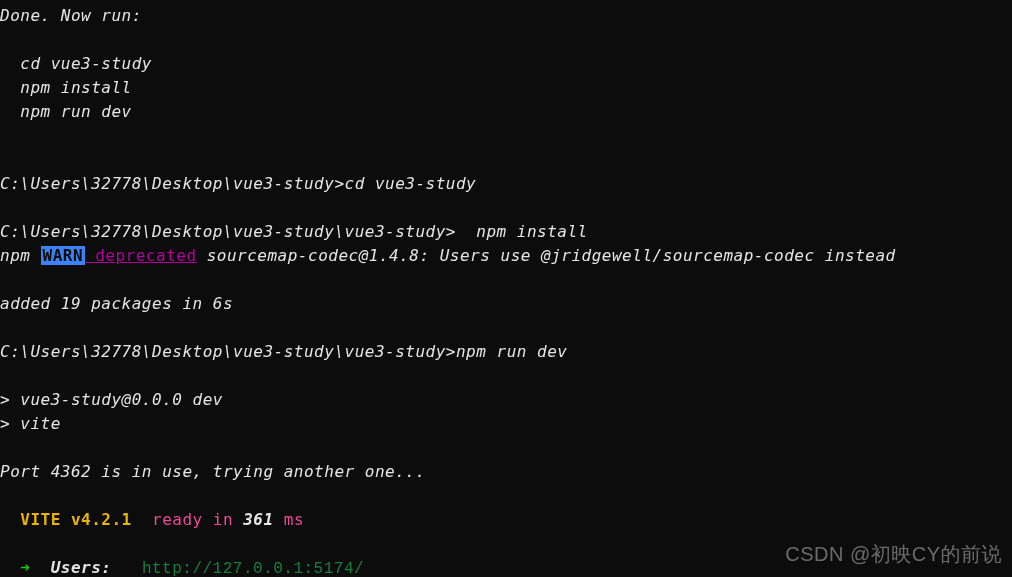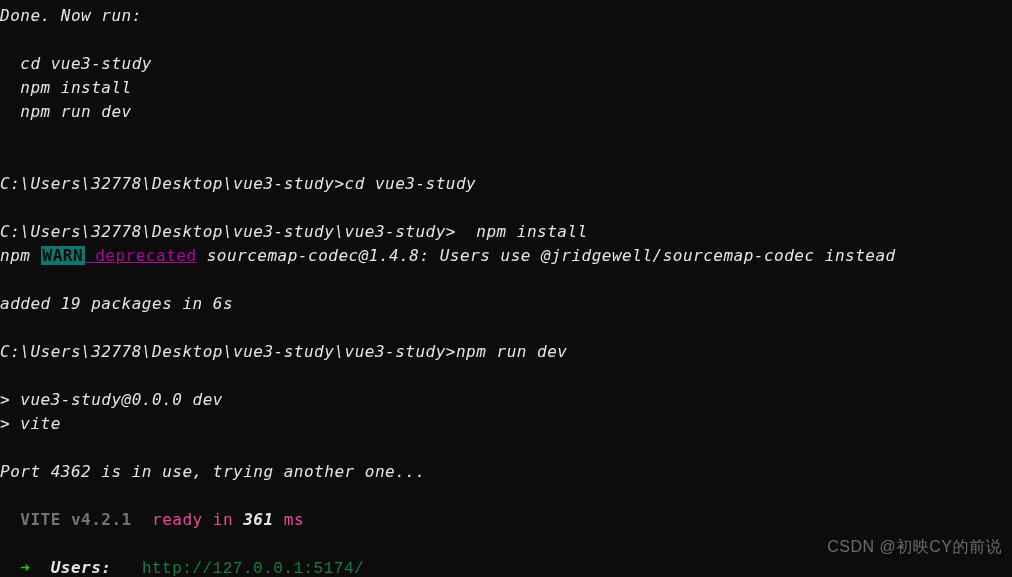--- a/index.html
+++ b/index.html
@@ -19,37 +19,37 @@
       overflow: hidden;
       position: relative;
       letter-spacing: 0.5px;
     }
     .line {
       white-space: pre;
       min-height: 24px;
     }
     .white { color: #e5e5e5; font-style: italic; }
     .gray { color: #ec4899; }
-    .green { color: #737373; margin-top: 32px; }
+    .green { color: #eab308; margin-top: 32px; }
     .cyan { color: #15803d; font-family: Liberation Mono, monospace; }
     .magenta { color: #b4009e; text-decoration: underline; }
     .bold { font-weight: bold; }
     .warn-badge {
-      background: #0f766e;
+      background: #3b82f6;
       color: #0c0c0c;
       font-weight: bold;
       padding: 0 2px;
     }
     .arrow { color: #16c60c; }
     .watermark {
       position: absolute;
-      bottom: 18px;
+      bottom: 8px;
       right: 10px;
       color: rgba(200,200,200,0.5);
-      font-size: 16px;
+      font-size: 20px;
       font-family: sans-serif;
     }
   </style>
 </head>
 <body>
 
 <div class="line white">Done. Now run:</div>
 <div class="line"> </div>
 <div class="line white">  cd vue3-study</div>
 <div class="line white">  npm install</div>

